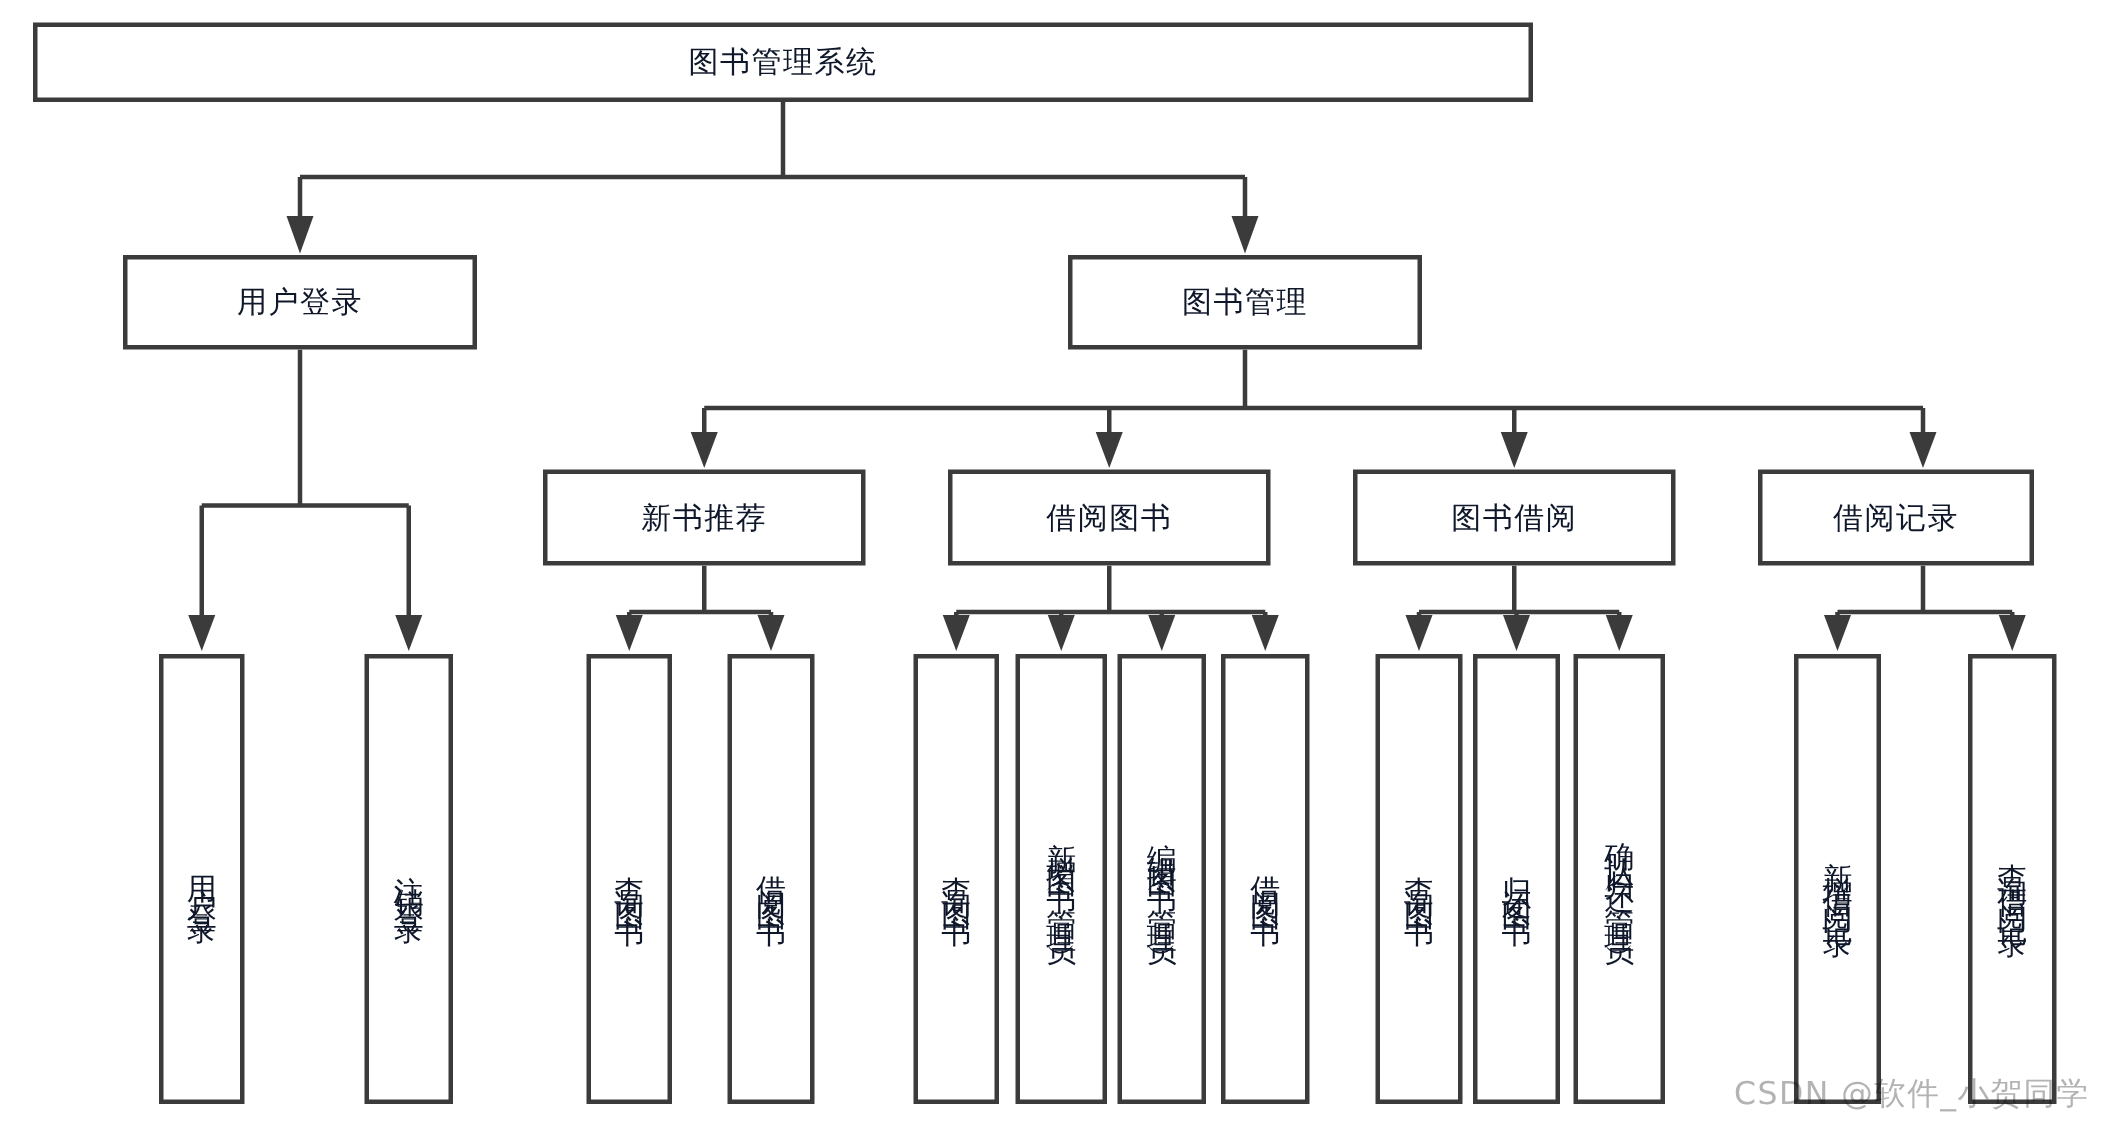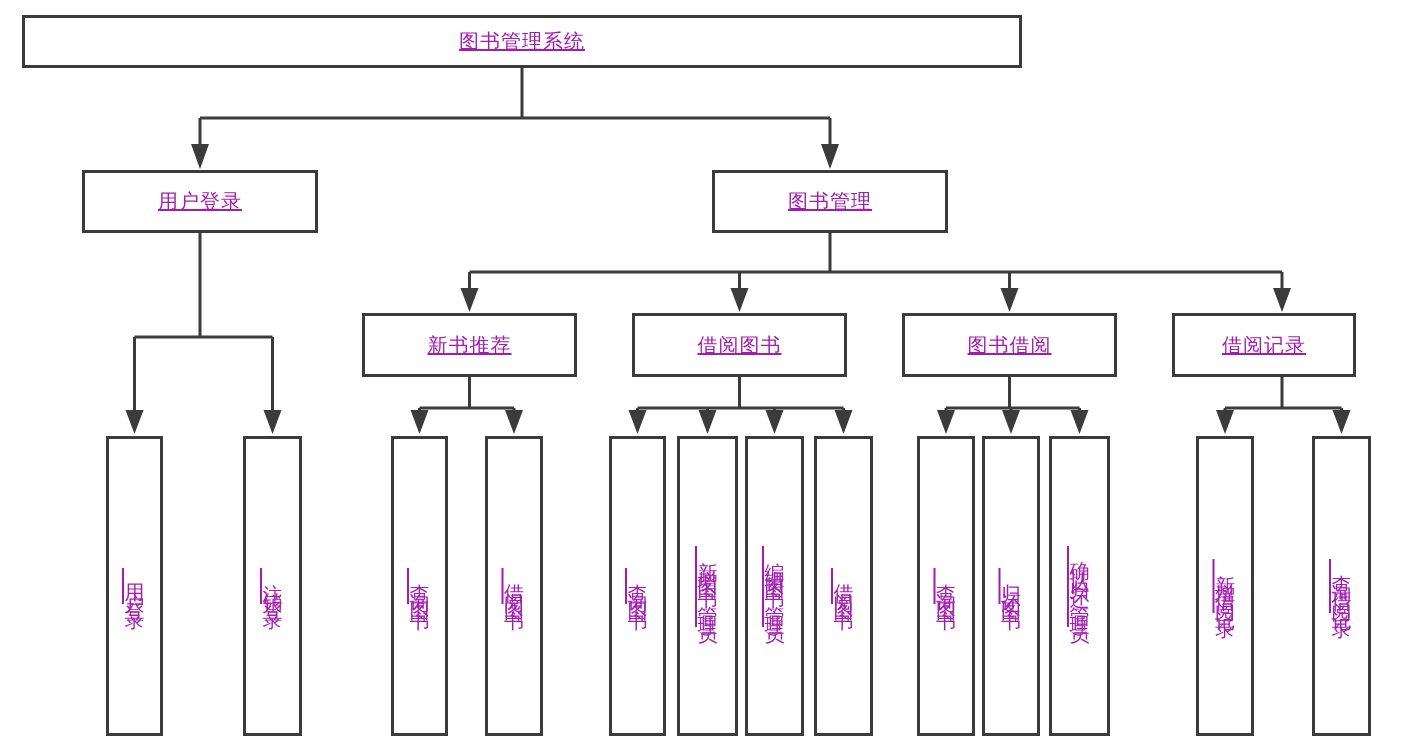--- a/index.html
+++ b/index.html
@@ -9,24 +9,23 @@
     background:#ffffff;
     font-family:"DejaVu Sans","Liberation Sans",sans-serif;
     overflow:hidden;
   }
   .wires{position:absolute;left:0;top:0;width:1405px;height:747px;}
   .box{
     position:absolute;
     box-sizing:border-box;
     border:3px solid #3b3b3b;
     background:#ffffff;
-    color:#a21caf;
+    color:#0f172a;
     display:flex;align-items:center;justify-content:center;
     text-align:left;
-    text-decoration:underline;
   }
   .box.h{font-size:20px;letter-spacing:1px;white-space:nowrap;}
   .box.v{
     writing-mode:vertical-rl;
     text-orientation:mixed;
     font-size:20px;
     letter-spacing:9px;
     line-height:1.15;
   }
   .watermark{
@@ -116,14 +115,15 @@
   <div class="box v" style="left:745px;top:436px;width:59px;height:300px;">编辑图书（管理员）</div>
   <div class="box v" style="left:814px;top:436px;width:59px;height:300px;">借阅图书</div>
 
   <div class="box v" style="left:917px;top:436px;width:58px;height:300px;">查询图书</div>
   <div class="box v" style="left:982px;top:436px;width:58px;height:300px;">归还图书</div>
   <div class="box v" style="left:1049px;top:436px;width:61px;height:300px;">确认归还（管理员）</div>
 
   <div class="box v" style="left:1196px;top:436px;width:58px;height:300px;">新增借阅记录</div>
   <div class="box v" style="left:1312px;top:436px;width:59px;height:300px;">查询借阅记录</div>
 
+  <div class="watermark">CSDN @软件_小贺同学</div>
 
 </div>
 
 </body></html>

